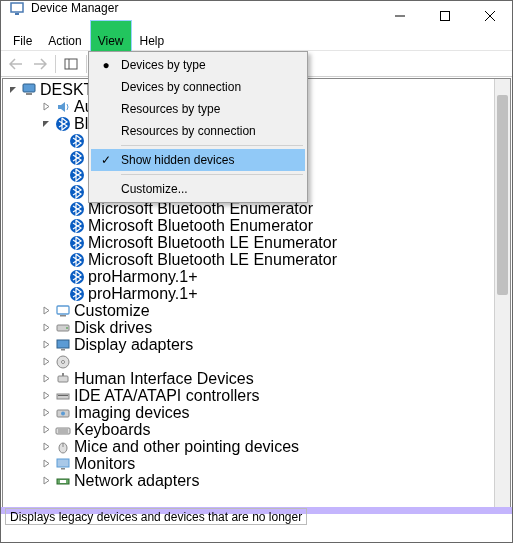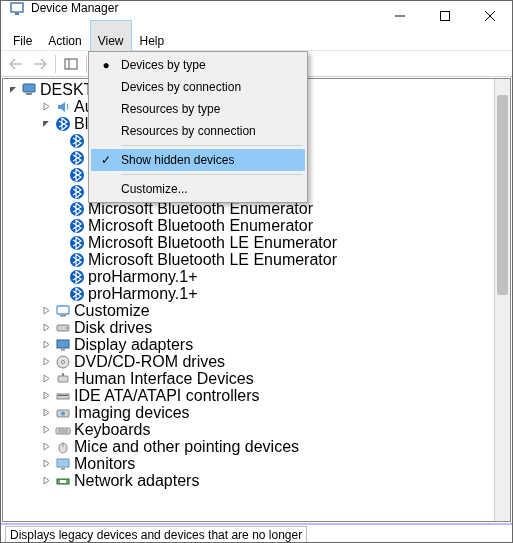--- a/index.html
+++ b/index.html
@@ -6,21 +6,21 @@
 body { background: #fff; width: 513px; height: 543px; border: 1px solid #666; position: relative; overflow: hidden; }
 
 .titlebar { height: 30px; display: flex; align-items: flex-start; padding: 0 0 0 8px; background: #fff; }
 .titlebar .icon { width: 16px; height: 16px; margin-right: 6px; }
 .titlebar .title { flex: 1; font-size: 12px; }
 .titlebar .controls { display: flex; }
 .titlebar .controls .btn { width: 45px; height: 30px; display: flex; align-items: center; justify-content: center; }
 
 .menubar { height: 20px; display: flex; align-items: center; padding: 0 4px; border-bottom: 1px solid #e5e5e5; }
 .menubar .item { padding: 2px 8px; cursor: default; }
-.menubar .item.active { background: #e5e5e5; border: 1px solid #99d1ff; padding: 13px 7px; }
+.menubar .item.active { background: #22c55e; border: 1px solid #99d1ff; padding: 13px 7px; }
 
 .toolbar { height: 26px; display: flex; align-items: center; padding: 0 4px; gap: 2px; border-bottom: 1px solid #d0d0d0; }
 .toolbar .tbtn { width: 22px; height: 22px; display: flex; align-items: center; justify-content: center; border: 1px solid transparent; }
 .toolbar .tbtn.disabled { opacity: 0.4; }
 .toolbar .sep { width: 1px; height: 18px; background: #d0d0d0; margin: 0 2px; }
 
 .content { position: absolute; top: 77px; left: 1px; right: 1px; bottom: 20px; border: 1px solid #888; overflow: hidden; }
 .tree { position: absolute; top: 0; left: 0; right: 16px; bottom: 0; overflow: hidden; padding: 2px 0; }
 .scrollbar { position: absolute; top: 0; right: 0; bottom: 0; width: 16px; background: #f0f0f0; border-left: 1px solid #d0d0d0; }
 .scrollbar::before { content: ''; position: absolute; top: 16px; left: 2px; right: 2px; height: 200px; background: #c0c0c0; border-radius: 2px; }
@@ -33,21 +33,21 @@
 .indent-2 { padding-left: 36px; }
 .indent-3 { padding-left: 52px; }
 .indent-2 .expander { width: 14px; }
 
 .dropdown { position: absolute; top: 50px; left: 87px; width: 220px; background: #f0f0f0; border: 1px solid #a0a0a0; box-shadow: 3px 3px 4px rgba(0,0,0,0.25); z-index: 100; padding: 2px; }
 .dd-item { height: 22px; display: flex; align-items: center; padding: 0 6px 0 30px; position: relative; cursor: default; }
 .dd-item.highlight { background: #91c9f7; }
 .dd-sep { height: 1px; background: #d0d0d0; margin: 3px 2px 3px 30px; }
 .dd-mark { position: absolute; left: 8px; width: 14px; text-align: center; }
 
-.statusbar { position: absolute; bottom: 0; left: 0; right: 0; height: 19px; border-top: 2px solid #c4b5fd; padding: 1px 4px; display: flex; align-items: flex-start; font-size: 12px; background: #fff; }
+.statusbar { position: absolute; bottom: 16px; left: 0; right: 0; height: 19px; border-top: 7px solid #c4b5fd; padding: 1px 4px; display: flex; align-items: flex-end; font-size: 12px; background: #fff; }
 .statusbar .cell { border: 1px solid #bbb; padding: 0 4px; height: 17px; display: flex; align-items: center; }
 
 svg { display: block; }
 </style>
 </head>
 <body>
 
 <div class="titlebar">
   <span class="icon">
     <svg viewBox="0 0 16 16">
@@ -301,21 +301,20 @@
           <svg width="9" height="9">
             <path d="M2 1 L7 4.5 L2 8 Z" fill="none" stroke="#888" stroke-width="1"></path>
           </svg>
         </span>
     <span class="node-icon">
           <svg width="16" height="16" viewBox="0 0 16 16">
             <circle cx="8" cy="8" r="6" fill="#e0e0e0" stroke="#888"></circle>
             <circle cx="8" cy="8" r="1.5" fill="#fff" stroke="#888"></circle>
           </svg>
         </span>
-    <span class="node-label">DVD/CD-ROM drives</span>
   </div>
       <div class="node indent-2">
     <span class="expander">
           <svg width="9" height="9">
             <path d="M2 1 L7 4.5 L2 8 Z" fill="none" stroke="#888" stroke-width="1"></path>
           </svg>
         </span>
     <span class="node-icon">
           <svg width="16" height="16" viewBox="0 0 16 16">
             <rect x="3" y="5" width="10" height="6" rx="1" fill="#d8d8d8" stroke="#888"></rect>

